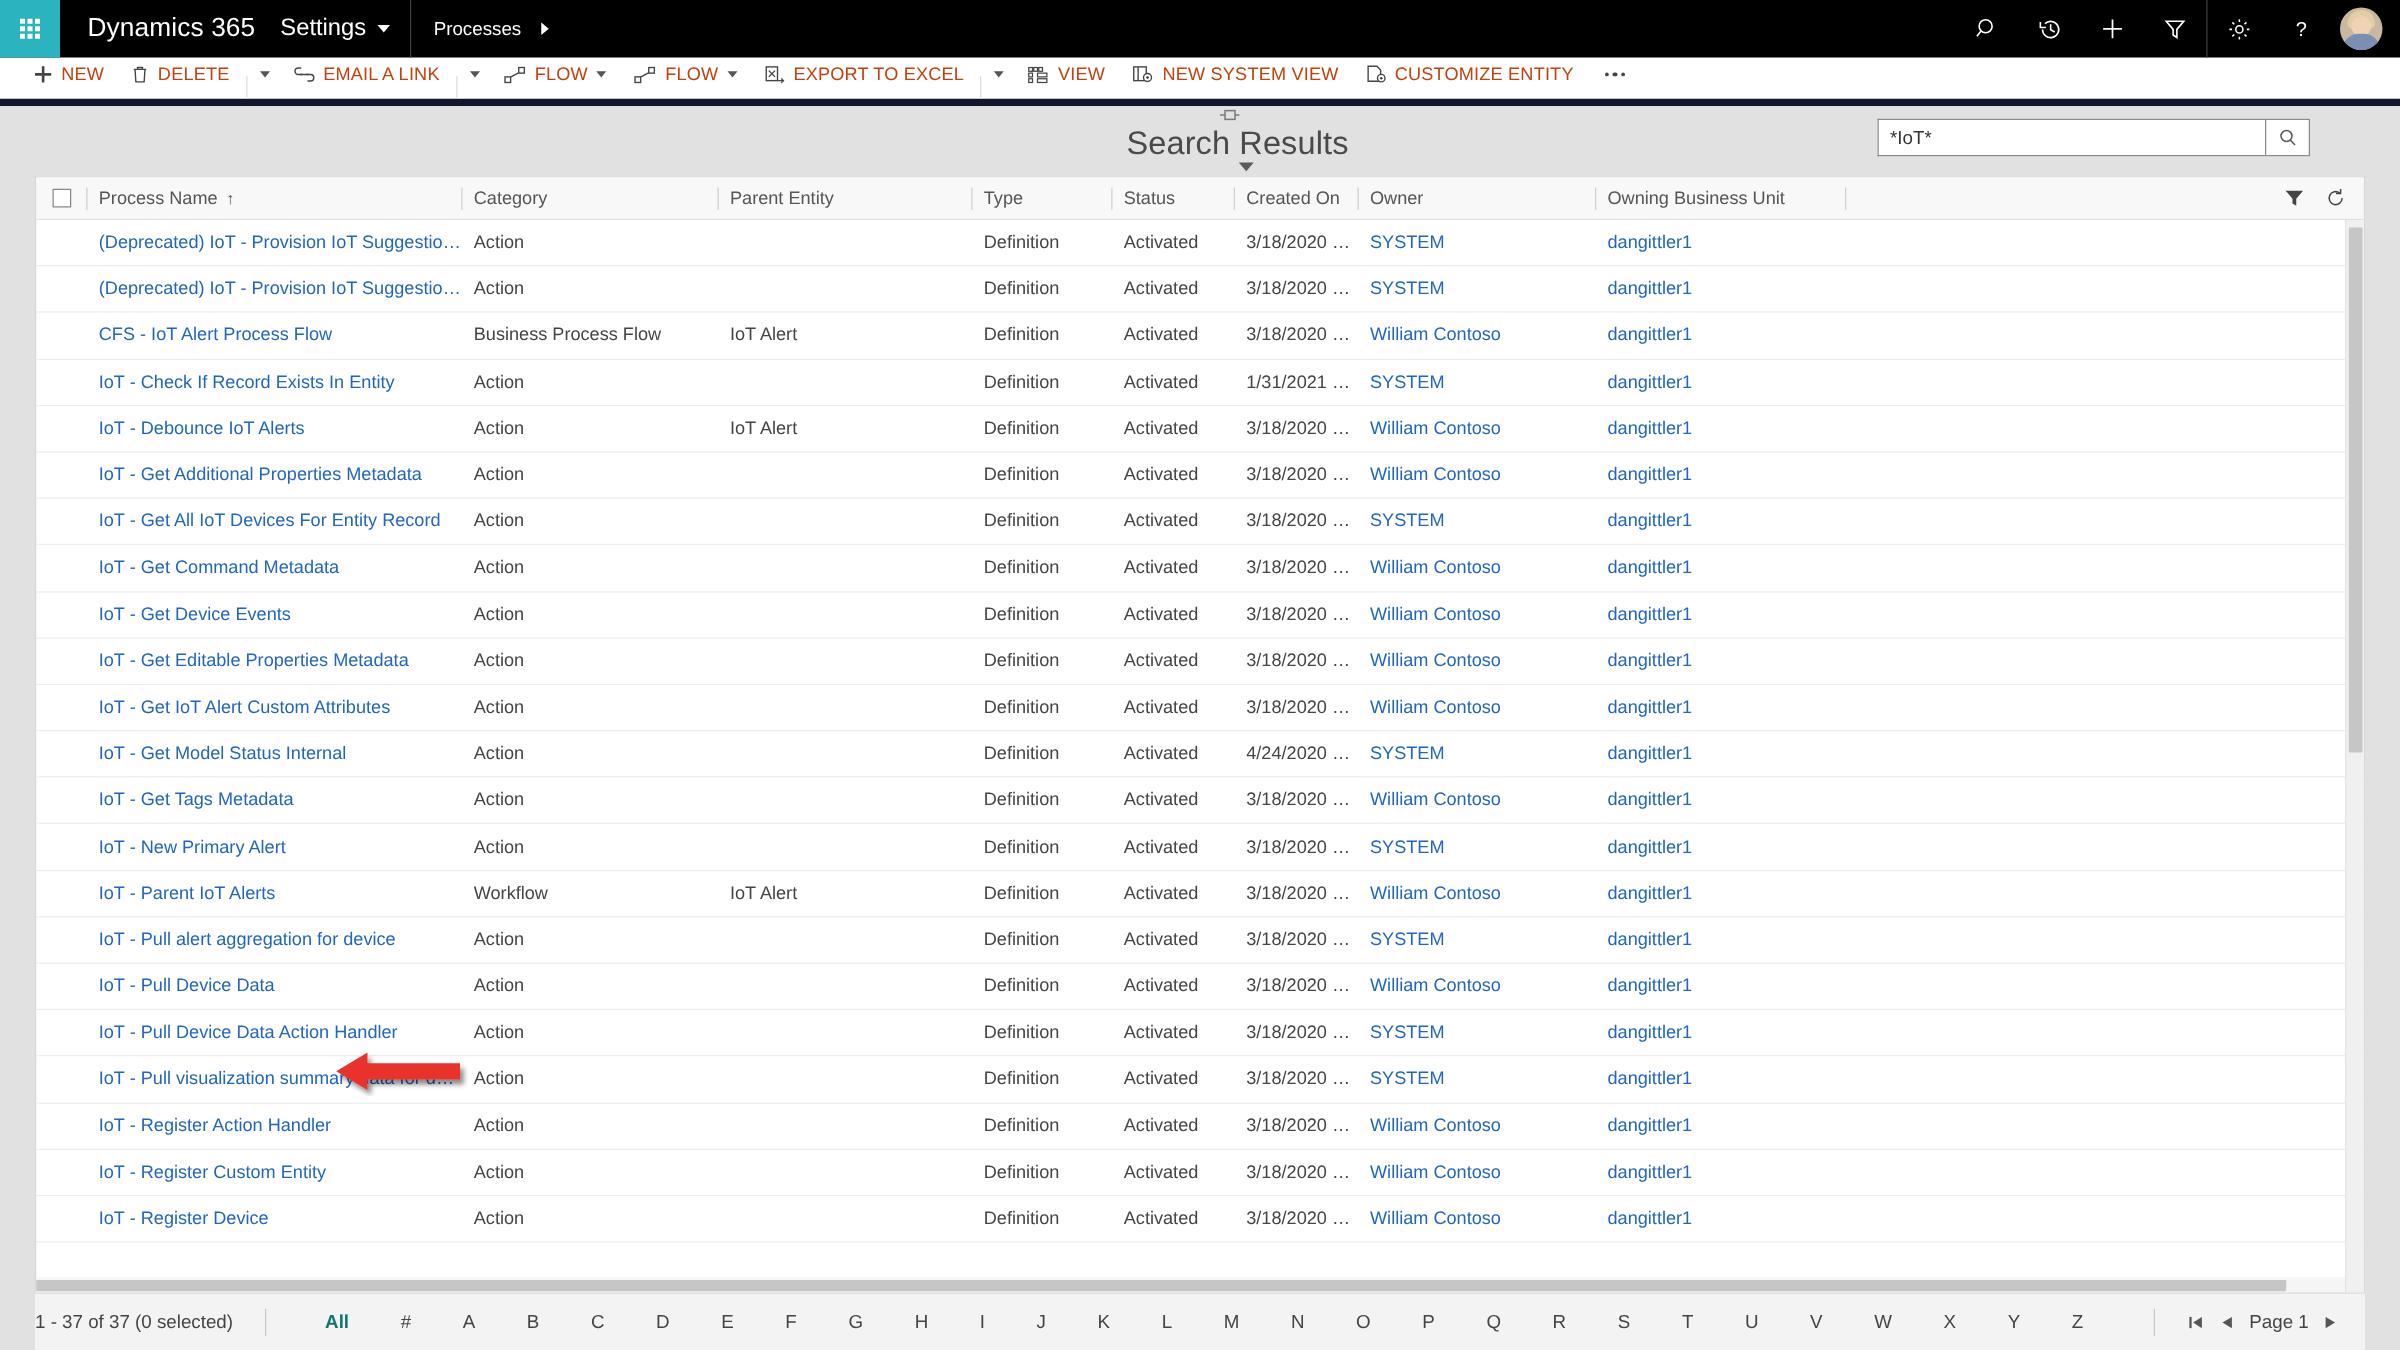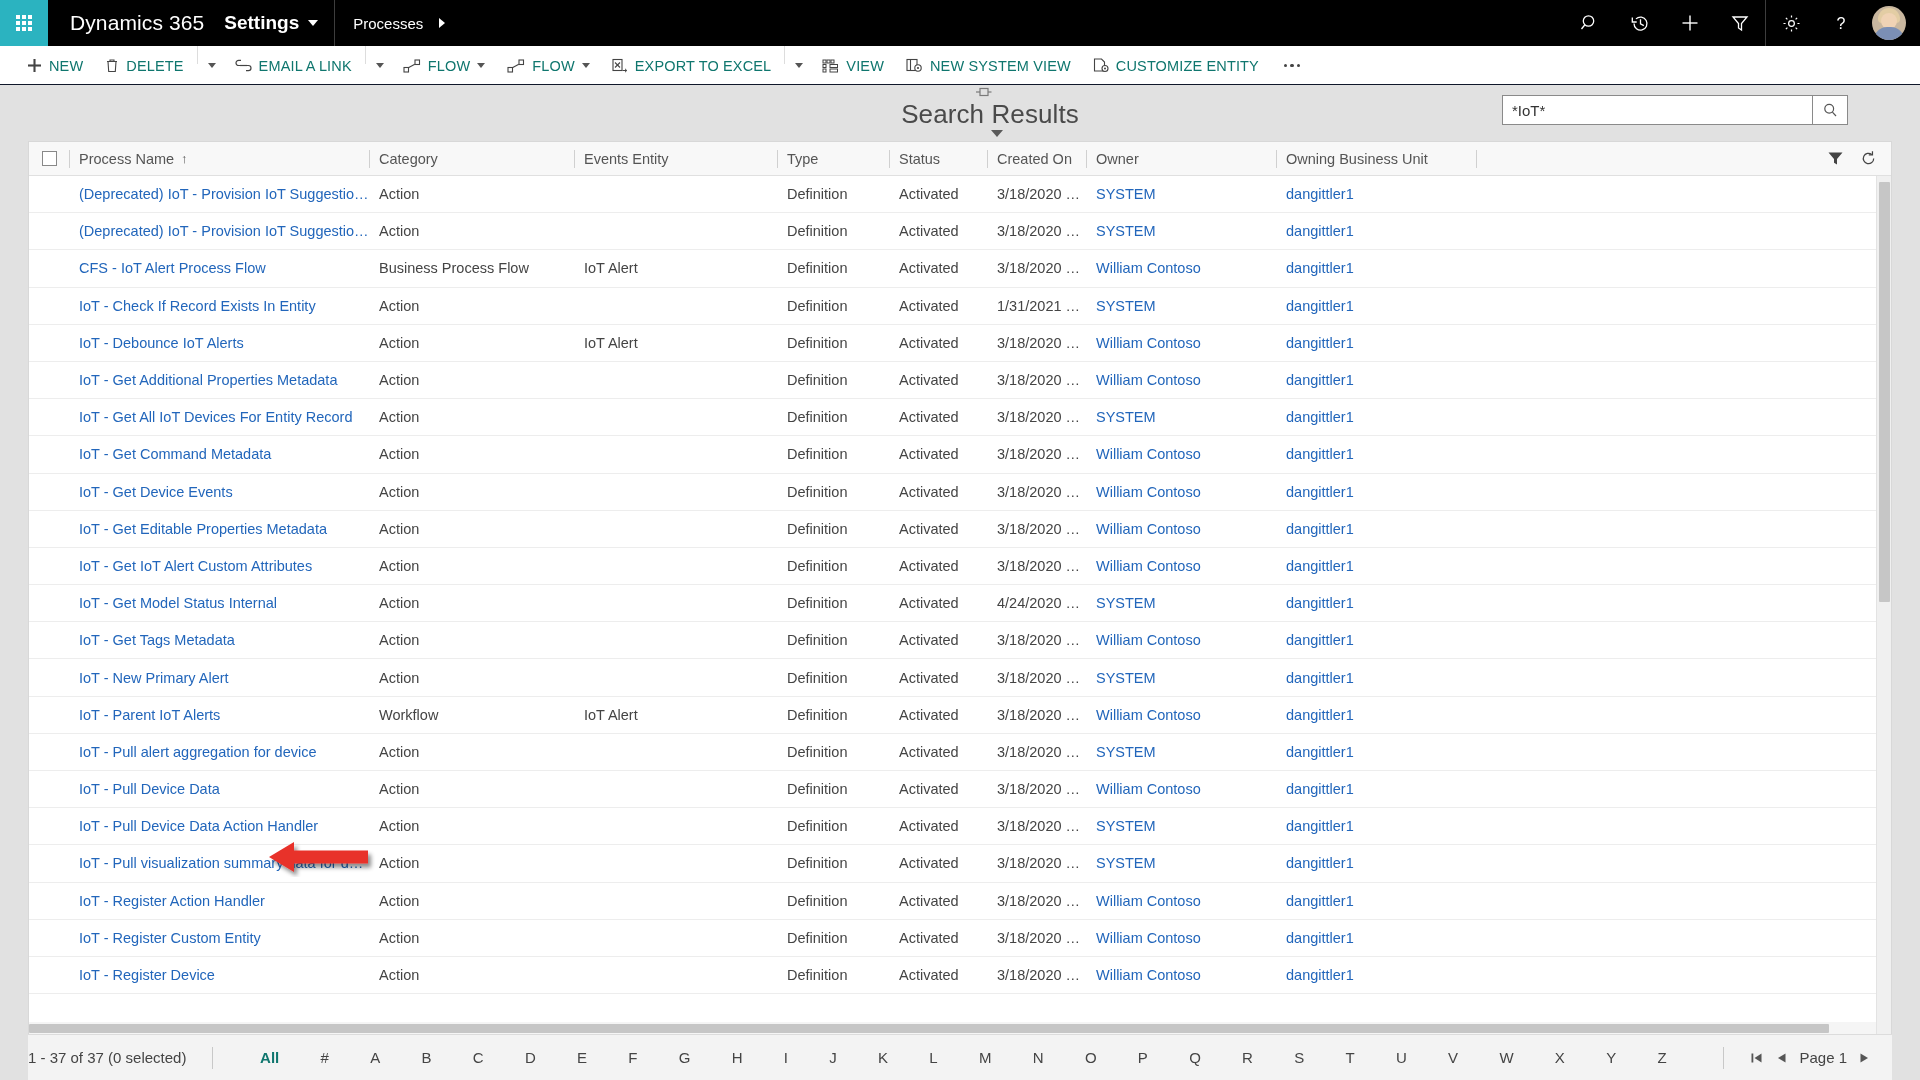--- a/index.html
+++ b/index.html
@@ -25,21 +25,21 @@
     display: grid; grid-template-columns: repeat(3, 4px);
     grid-template-rows: repeat(3, 4px); gap: 2px;
   }
   .waffle-grid i { background: #ffffff; display: block; width: 4px; height: 4px; }
   .brand {
     color: #ffffff; font-size: 21px; padding: 0 16px 0 22px;
     letter-spacing: .1px; white-space: nowrap;
   }
   .app-name {
     color: #ffffff; font-size: 19px; display: flex; align-items: center;
-    gap: 9px; padding: 0 16px 0 4px; cursor: pointer; white-space: nowrap; font-weight: bold;
+    gap: 9px; padding: 0 16px 0 4px; cursor: pointer; white-space: nowrap;
   }
   .nav-sep { width: 1px; height: 46px; background: #3d3d3d; }
   .breadcrumb {
     color: #ffffff; font-size: 15px; display: flex; align-items: center;
     gap: 16px; padding: 0 18px; white-space: nowrap;
   }
   .chev-d {
     width: 0; height: 0; border-left: 5px solid transparent;
     border-right: 5px solid transparent; border-top: 6px solid #ffffff;
     display: inline-block;
@@ -70,23 +70,23 @@
     position: absolute; left: 9px; top: 7px; width: 16px; height: 16px;
     border-radius: 50%; background: #f0d3b5;
   }
   .avatar .body {
     position: absolute; left: 2px; bottom: 0; width: 30px; height: 13px;
     border-radius: 15px 15px 0 0; background: #7b8fb5;
   }
 
   
   .cmdbar {
-    height: 39px; background: #ffffff; border-bottom: 1px solid #0f172a;
-    display: flex; align-items: flex-start; padding-left: 16px;
-    font-size: 14.5px; color: #0f766e;
+    height: 39px; background: #ffffff; border-bottom: 6px solid #0f172a;
+    display: flex; align-items: flex-end; padding-left: 16px;
+    font-size: 14.5px; color: #c2410c;
   }
   .cmd {
     display: flex; align-items: center; gap: 7px; height: 39px;
     padding: 0 11px; cursor: pointer; white-space: nowrap;
     text-transform: uppercase; letter-spacing: .15px;
   }
   .cmd-caret {
     width: 24px; height: 39px; display: flex; align-items: center;
     justify-content: center; cursor: pointer;
   }
@@ -443,21 +443,21 @@
         <span class="cbx"></span>
       </div>
       <div class="hcell c-name">
         <span>Process Name</span>
         <span class="sortarrow">↑</span>
       </div>
       <div class="hcell c-cat">
         <span>Category</span>
       </div>
       <div class="hcell c-ent">
-        <span>Events Entity</span>
+        <span>Parent Entity</span>
       </div>
       <div class="hcell c-type">
         <span>Type</span>
       </div>
       <div class="hcell c-stat">
         <span>Status</span>
       </div>
       <div class="hcell c-date">
         <span>Created On</span>
       </div>

